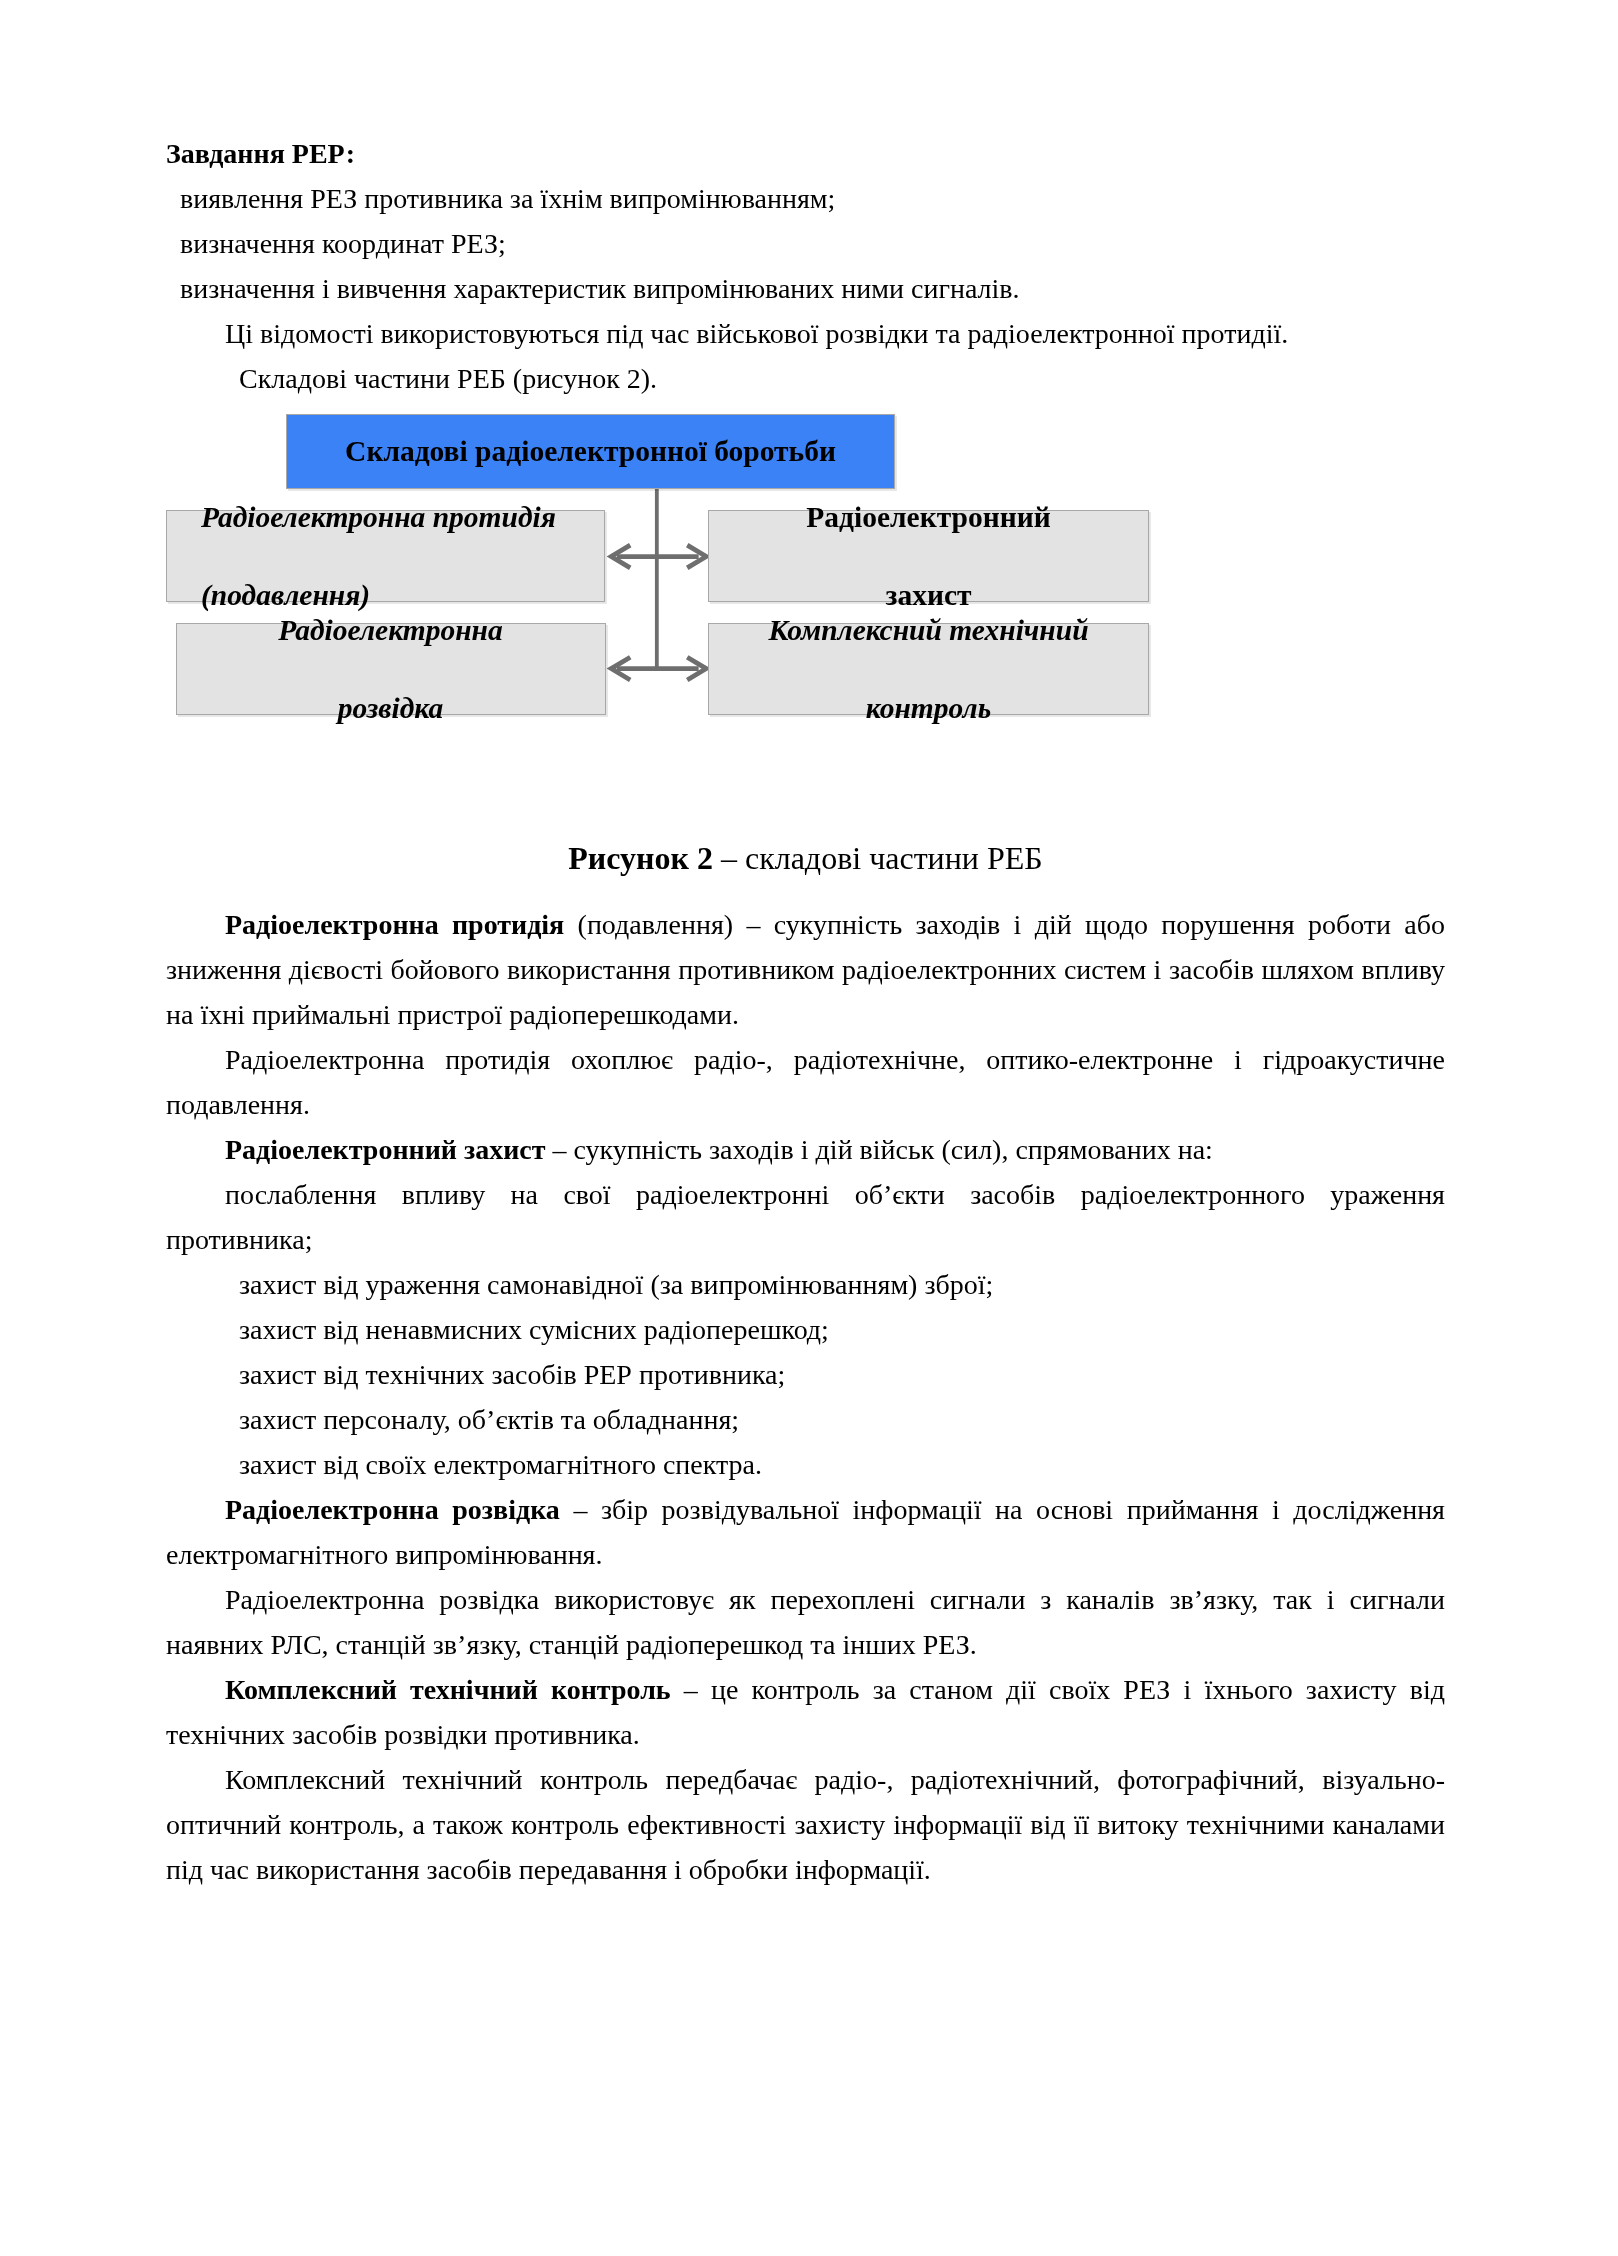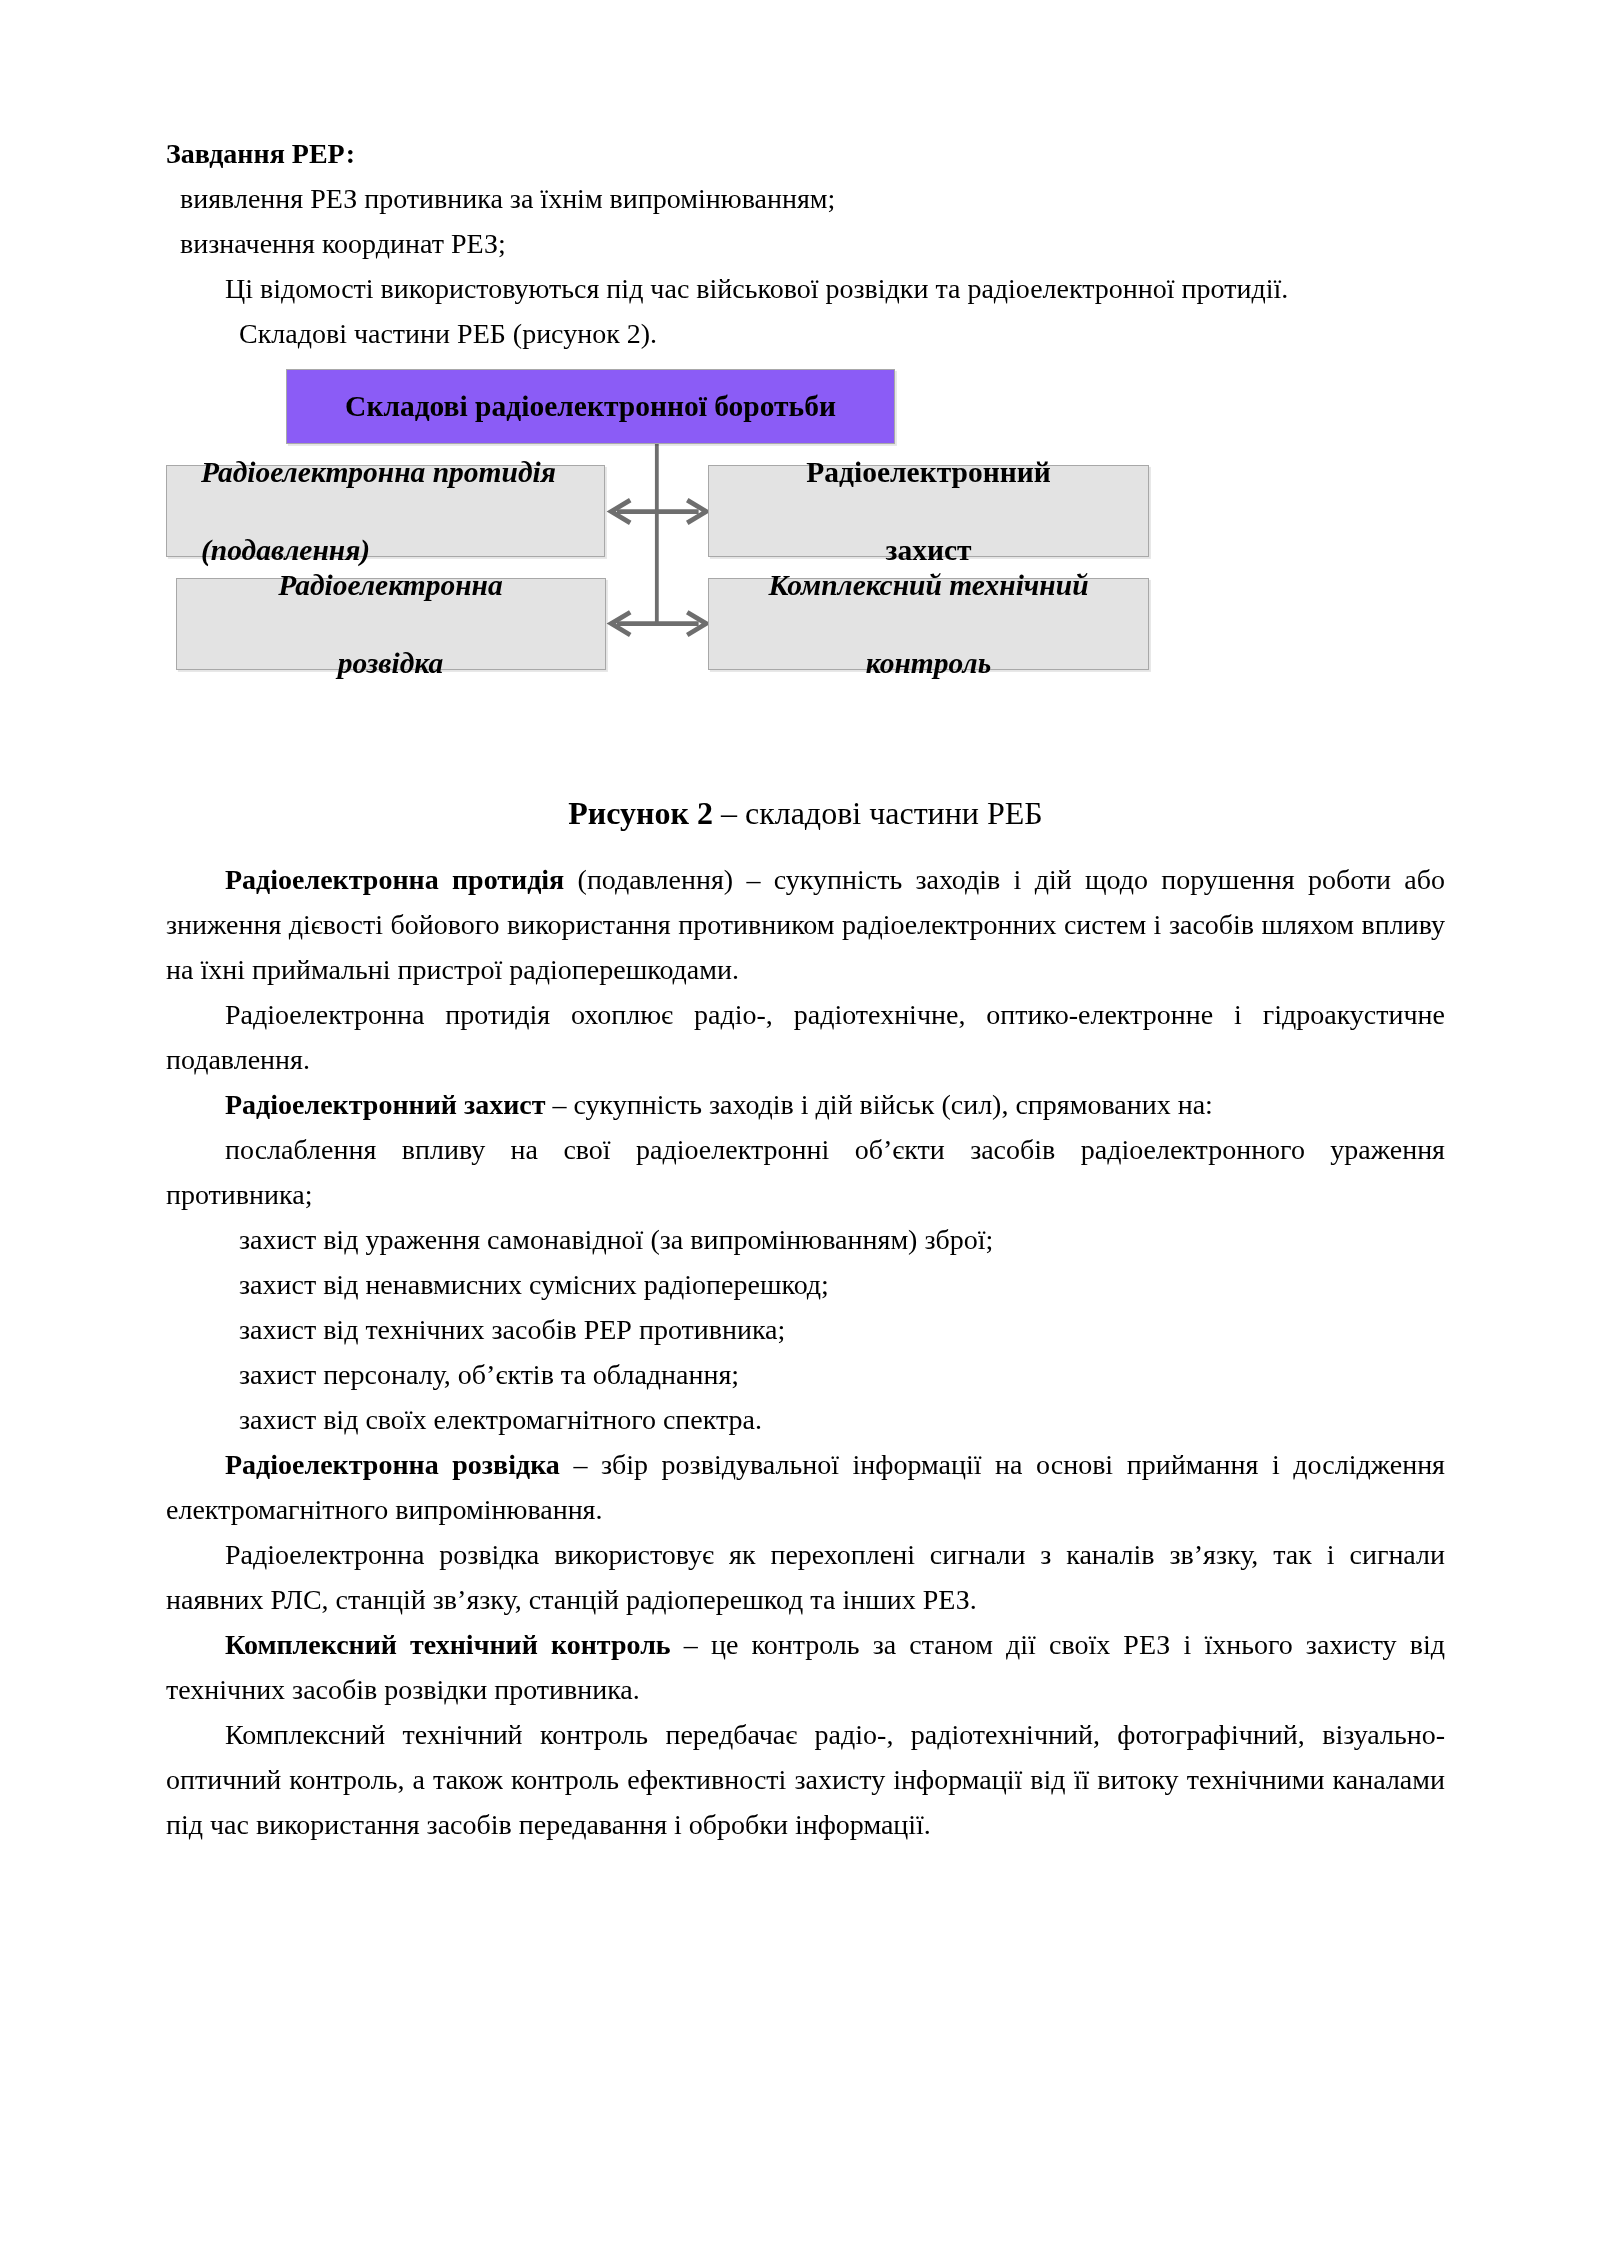--- a/index.html
+++ b/index.html
@@ -65,21 +65,21 @@
   .dgbox span {
     display: block;
     width: 100%;
     line-height: 39px;
   }
   .box-top {
     left: 120px;
     top: 0px;
     width: 609px;
     height: 75px;
-    background: #8b5cf6;
+    background: #3b82f6;
     font-weight: bold;
     font-size: 29.5px;
   }
   .box-l1 {
     left: 0px;
     top: 96px;
     width: 439px;
     height: 92px;
     font-weight: bold;
     font-style: italic;
@@ -131,20 +131,21 @@
 </style>
 </head>
 <body>
 
 <div class="page">
   <div class="content">
 
     <p class="b">Завдання РЕР:</p>
     <p class="nojust">виявлення РЕЗ противника за їхнім випромінюванням;</p>
     <p class="nojust">визначення координат РЕЗ;</p>
+    <p class="nojust">визначення і вивчення характеристик випромінюваних ними сигналів.</p>
     <p class="ind">Ці відомості використовуються під час військової розвідки та радіоелектронної протидії.</p>
     <p class="ind nojust">Складові частини РЕБ (рисунок 2).</p>
 
     <div class="figure">
 
       <svg class="connectors" viewBox="0 0 1345 340">
 
         <line x1="516" y1="79" x2="516" y2="268" stroke="#6e6e6e" stroke-width="4"></line>
 
         <line x1="474" y1="150" x2="560" y2="150" stroke="#6e6e6e" stroke-width="5"></line>

